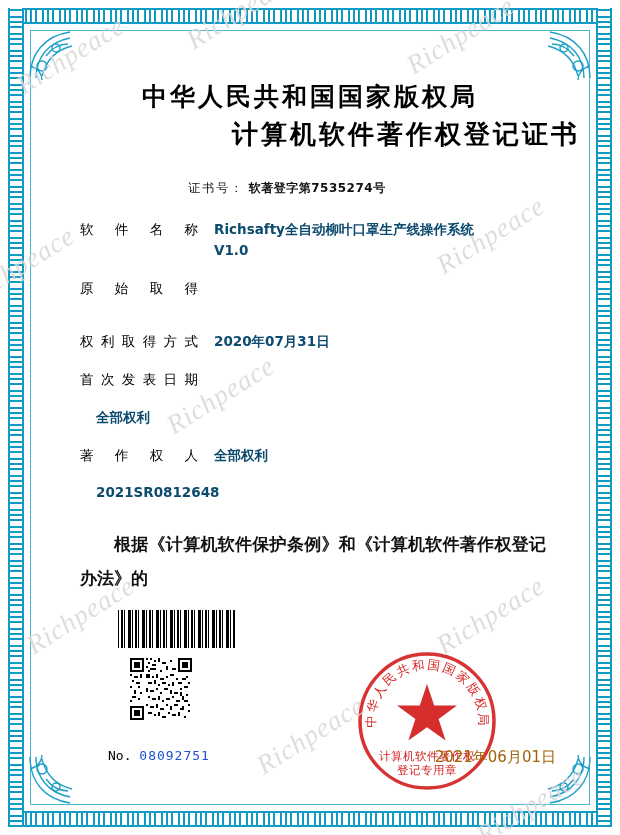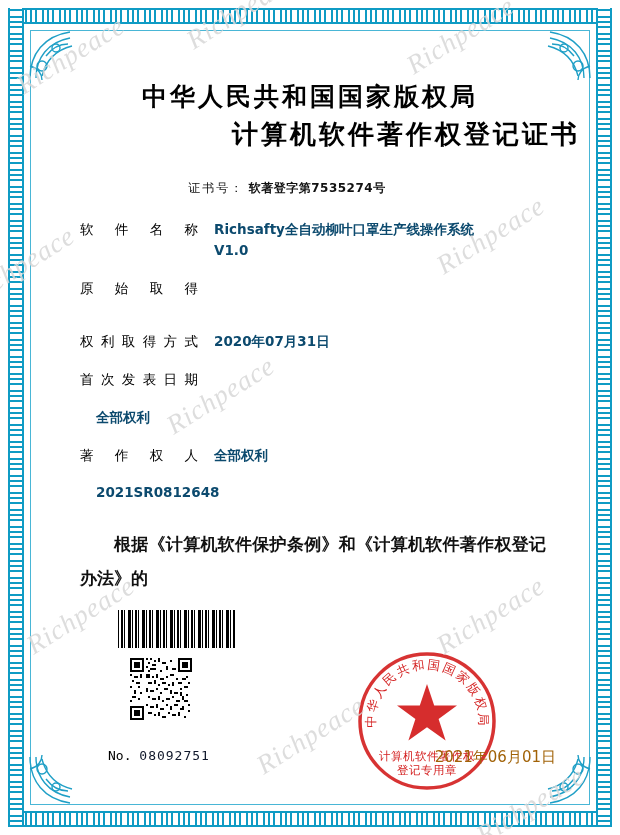--- a/index.html
+++ b/index.html
@@ -205,21 +205,21 @@
     left: 316px; top: 58px;
     width: 142px; height: 142px;
   }
   .footer-no {
     position: absolute;
     left: 68px; top: 156px;
     font-size: 13px;
     color: #000;
     font-family: "DejaVu Sans Mono", monospace;
   }
-  .footer-no .num { color: #0f172a; letter-spacing: 1px; }
+  .footer-no .num { color: #1d4ed8; letter-spacing: 1px; }
   .footer-date {
     position: absolute;
     right: 24px; top: 156px;
     font-size: 15px;
     color: #a16207;
   }
 </style>
 </head>
 <body>
 

